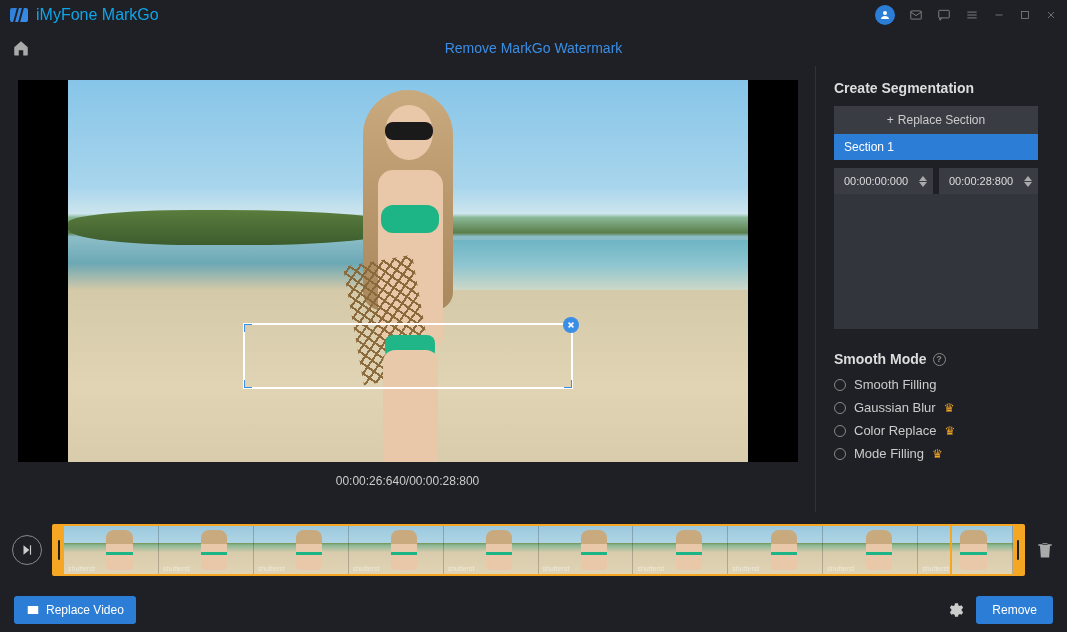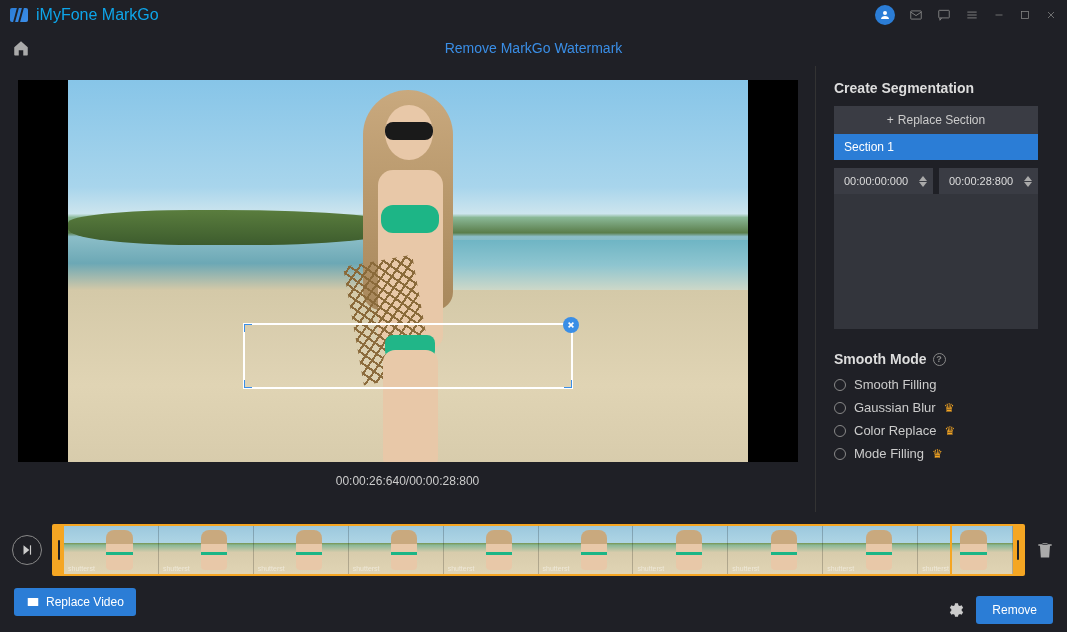--- a/index.html
+++ b/index.html
@@ -65,21 +65,21 @@
 .tl-handle{width:10px;background:#f5a623;display:flex;align-items:center;justify-content:center;cursor:ew-resize}
 .tl-handle::before{content:'';width:2px;height:20px;background:#1f2026;border-radius:1px}
 .thumbs{flex:1;display:flex}
 .thumb{flex:1;position:relative;background:linear-gradient(to bottom,#9cc8dd 0%,#aed5e5 35%,#7a9858 36%,#8ab896 40%,#d8ccac 55%,#e0d4b4 100%);border-right:1px solid rgba(0,0,0,0.2)}
 .thumb::after{content:'';position:absolute;left:45%;top:8%;width:28%;height:84%;background:linear-gradient(to bottom,#c9a97e 0%,#c9a97e 35%,#e8c8a8 35%,#e8c8a8 55%,#1db586 55%,#1db586 62%,#e8c8a8 62%);border-radius:8px 8px 4px 4px}
 .wm-label{position:absolute;bottom:2px;left:4px;font-size:7px;color:rgba(255,255,255,0.5)}
 .playhead{position:absolute;top:-6px;width:2px;height:62px;background:#f5a623;pointer-events:none}
 .playhead::before{content:'';position:absolute;top:-4px;left:-4px;width:10px;height:8px;background:#f5a623;clip-path:polygon(0 0,100% 0,50% 100%)}
 .trash{width:20px;height:20px;cursor:pointer}
 .trash svg{width:20px;height:20px;fill:#aaa}
-.bottombar{height:44px;padding:0 14px;display:flex;justify-content:space-between}
+.bottombar{height:44px;padding:0 14px;display:flex;align-items:center;justify-content:space-between}
 .replace-btn{height:28px;padding:0 12px;background:#2b7dd6;color:#fff;font-size:12px;border-radius:3px;display:flex;align-items:center;gap:6px;cursor:pointer}
 .replace-btn svg{width:14px;height:14px;fill:#fff}
 .bottom-right{display:flex;align-items:center;gap:12px}
 .gear{width:18px;height:18px;fill:#ccc;cursor:pointer}
 .export-btn{height:28px;padding:0 16px;background:#2b7dd6;color:#fff;font-size:12px;border-radius:3px;display:flex;align-items:center;cursor:pointer}
 </style>
 </head>
 <body>
 
 <div class="titlebar">

